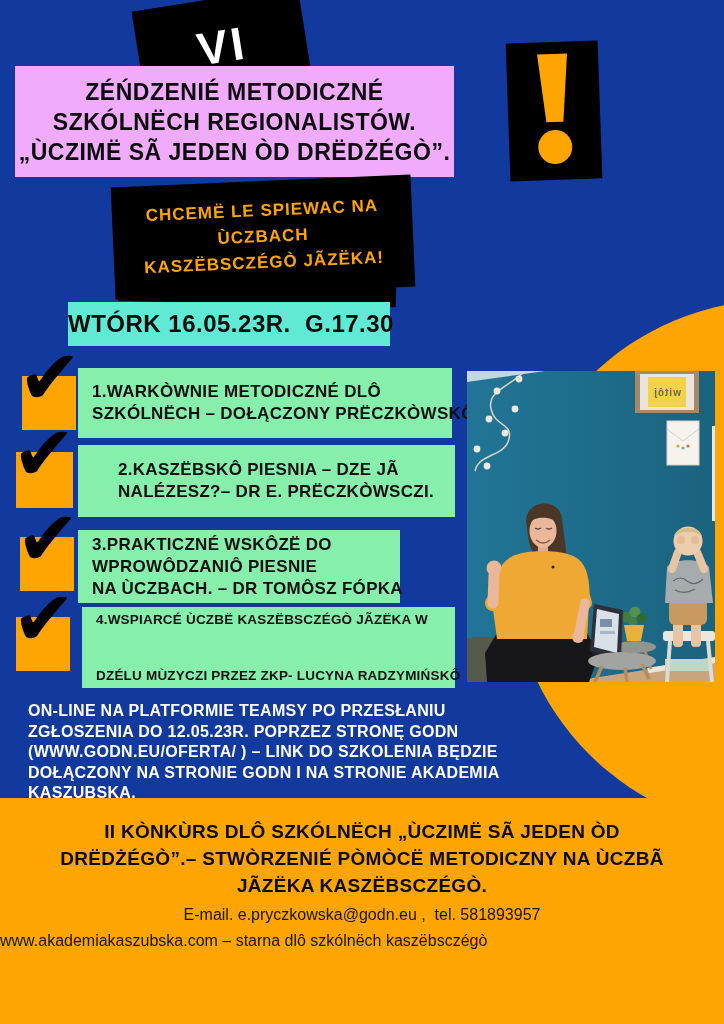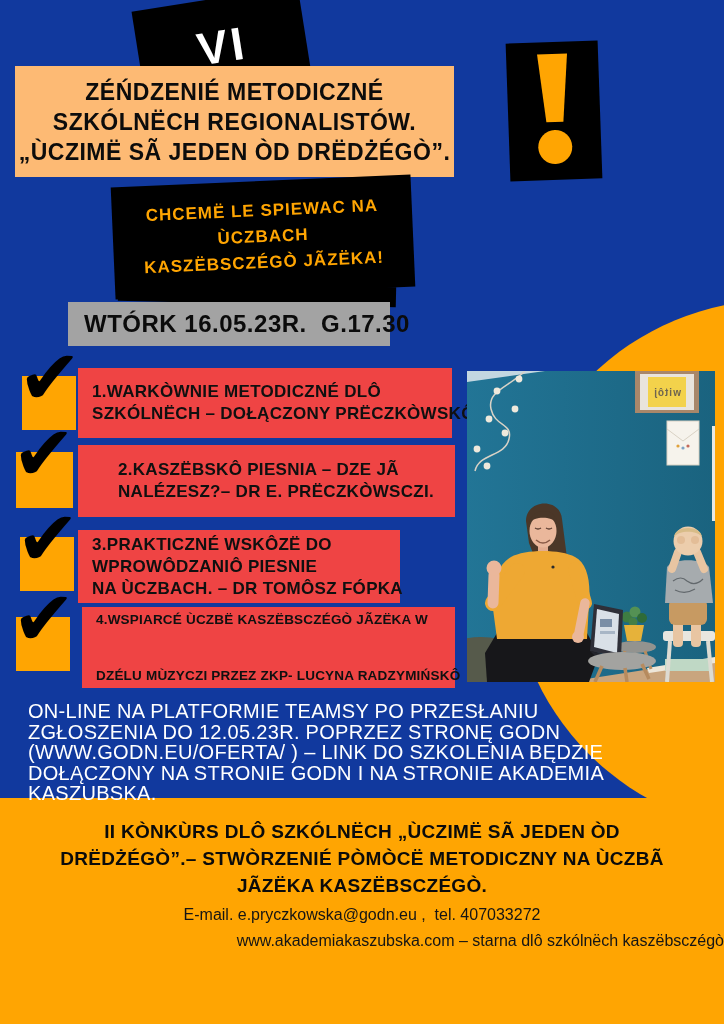--- a/index.html
+++ b/index.html
@@ -10,67 +10,67 @@
   }
   .abs{position:absolute;}
   
   .orange-circle{left:511px;top:300px;width:532px;height:532px;border-radius:50%;background:#FFA502;}
   .orange-band{left:0;top:798px;width:724px;height:226px;background:#FFA502;}
   
   .vi-badge{left:138px;top:-2px;width:168px;height:96px;background:#000;
     transform:rotate(-9deg);display:flex;align-items:center;justify-content:center;}
   .vi-badge span{color:#fff;font-size:46px;font-weight:800;letter-spacing:3px;}
   
-  .title-card{left:15px;top:66px;width:439px;height:111px;background:#fdba74;
+  .title-card{left:15px;top:66px;width:439px;height:111px;background:#f0abfc;
     display:flex;flex-direction:column;justify-content:center;align-items:center;}
   .title-card div{color:#0c0c0c;font-size:23px;font-weight:800;line-height:30px;
     letter-spacing:0.5px;white-space:nowrap;}
   
   .excl-badge{left:508px;top:42px;width:92px;height:138px;background:#000;transform:rotate(-2deg);}
   
   .strip-under{left:118px;top:284px;width:278px;height:20px;background:#000;transform:rotate(1.3deg);}
   
   .shout-card{left:113px;top:181px;width:300px;height:112px;background:#000;transform:rotate(-2.5deg);
     display:flex;flex-direction:column;justify-content:center;align-items:center;}
   .shout-card div{color:#FFA502;font-size:17px;font-weight:800;line-height:26px;letter-spacing:1px;white-space:nowrap;}
   
-  .date-banner{left:68px;top:302px;width:322px;height:44px;background:#a3a3a3;
-    display:flex;align-items:center;padding-left:16px;box-sizing:border-box;
+  .date-banner{left:68px;top:302px;width:322px;height:44px;background:#5eead4;
+    display:flex;align-items:center;box-sizing:border-box;
     color:#0b0b0b;font-size:24px;font-weight:800;letter-spacing:0.5px;white-space:pre;}
   
-  .agenda-card{background:#ef4444;display:flex;flex-direction:column;justify-content:center;
+  .agenda-card{background:#86efac;display:flex;flex-direction:column;justify-content:center;
     padding-left:14px;box-sizing:border-box;}
   .agenda-card div{color:#101010;font-size:17px;font-weight:800;line-height:22px;
     letter-spacing:0.3px;white-space:nowrap;}
   .agenda-card.small div{font-size:13.5px;line-height:19px;letter-spacing:0.2px;}
   .card1{left:78px;top:368px;width:374px;height:70px;}
   .card2{left:78px;top:445px;width:377px;height:72px;padding-left:40px;}
   .card3{left:78px;top:530px;width:322px;height:73px;}
   .card4{left:82px;top:607px;width:373px;height:81px;gap:37px;}
   .check{width:54px;height:54px;background:#FFA502;}
   .check .tick{position:absolute;left:-4px;top:-36px;font-size:76px;color:#000;
     font-weight:700;line-height:1;font-family:"DejaVu Sans", sans-serif;}
   .chk1{left:22px;top:376px;}
   .chk2{left:16px;top:452px;width:57px;height:56px;}
   .chk3{left:20px;top:537px;}
   .chk4{left:16px;top:617px;}
   
   .photo{left:467px;top:371px;width:248px;height:311px;}
   
   .reg-text{left:28px;top:701px;width:470px;}
-  .reg-text div{color:#fff;font-size:20px;font-weight:400;line-height:20.5px;
+  .reg-text div{color:#fff;font-size:16px;font-weight:700;line-height:20.5px;
     letter-spacing:0.3px;white-space:nowrap;}
   
   .contest-text{left:40px;top:818px;width:644px;text-align:center;}
   .contest-text div{color:#0b0b0b;font-size:19px;font-weight:800;line-height:27px;
     letter-spacing:0.3px;white-space:nowrap;}
   
   .contact-1{left:0;top:906px;width:724px;text-align:center;color:#151515;
     font-size:16px;font-weight:500;white-space:pre;}
-  .contact-2{left:0;top:932px;width:724px;text-align:right;color:#151515;
+  .contact-2{left:0;top:932px;width:724px;text-align:left;color:#151515;
     font-size:16px;font-weight:500;white-space:pre;}
 </style>
 </head>
 <body>
 
 <div class="poster">
 
   <div class="abs orange-circle"></div>
   <div class="abs orange-band"></div>
 
@@ -250,16 +250,16 @@
     <div>DOŁĄCZONY NA STRONIE GODN I NA STRONIE AKADEMIA</div>
     <div>KASZUBSKA.</div>
   </div>
 
   <div class="abs contest-text">
     <div>II KÒNKÙRS DLÔ SZKÓLNËCH „ÙCZIMË SÃ JEDEN ÒD</div>
     <div>DRËDŻÉGÒ”.– STWÒRZENIÉ PÒMÒCË METODICZNY NA ÙCZBÃ</div>
     <div>JÃZËKA KASZËBSCZÉGÒ.</div>
   </div>
 
-  <div class="abs contact-1">E-mail. e.pryczkowska@godn.eu ,  tel. 407033272</div>
+  <div class="abs contact-1">E-mail. e.pryczkowska@godn.eu ,  tel. 581893957</div>
   <div class="abs contact-2">www.akademiakaszubska.com – starna dlô szkólnëch kaszëbsczégò</div>
 
 </div>
 
 </body></html>

